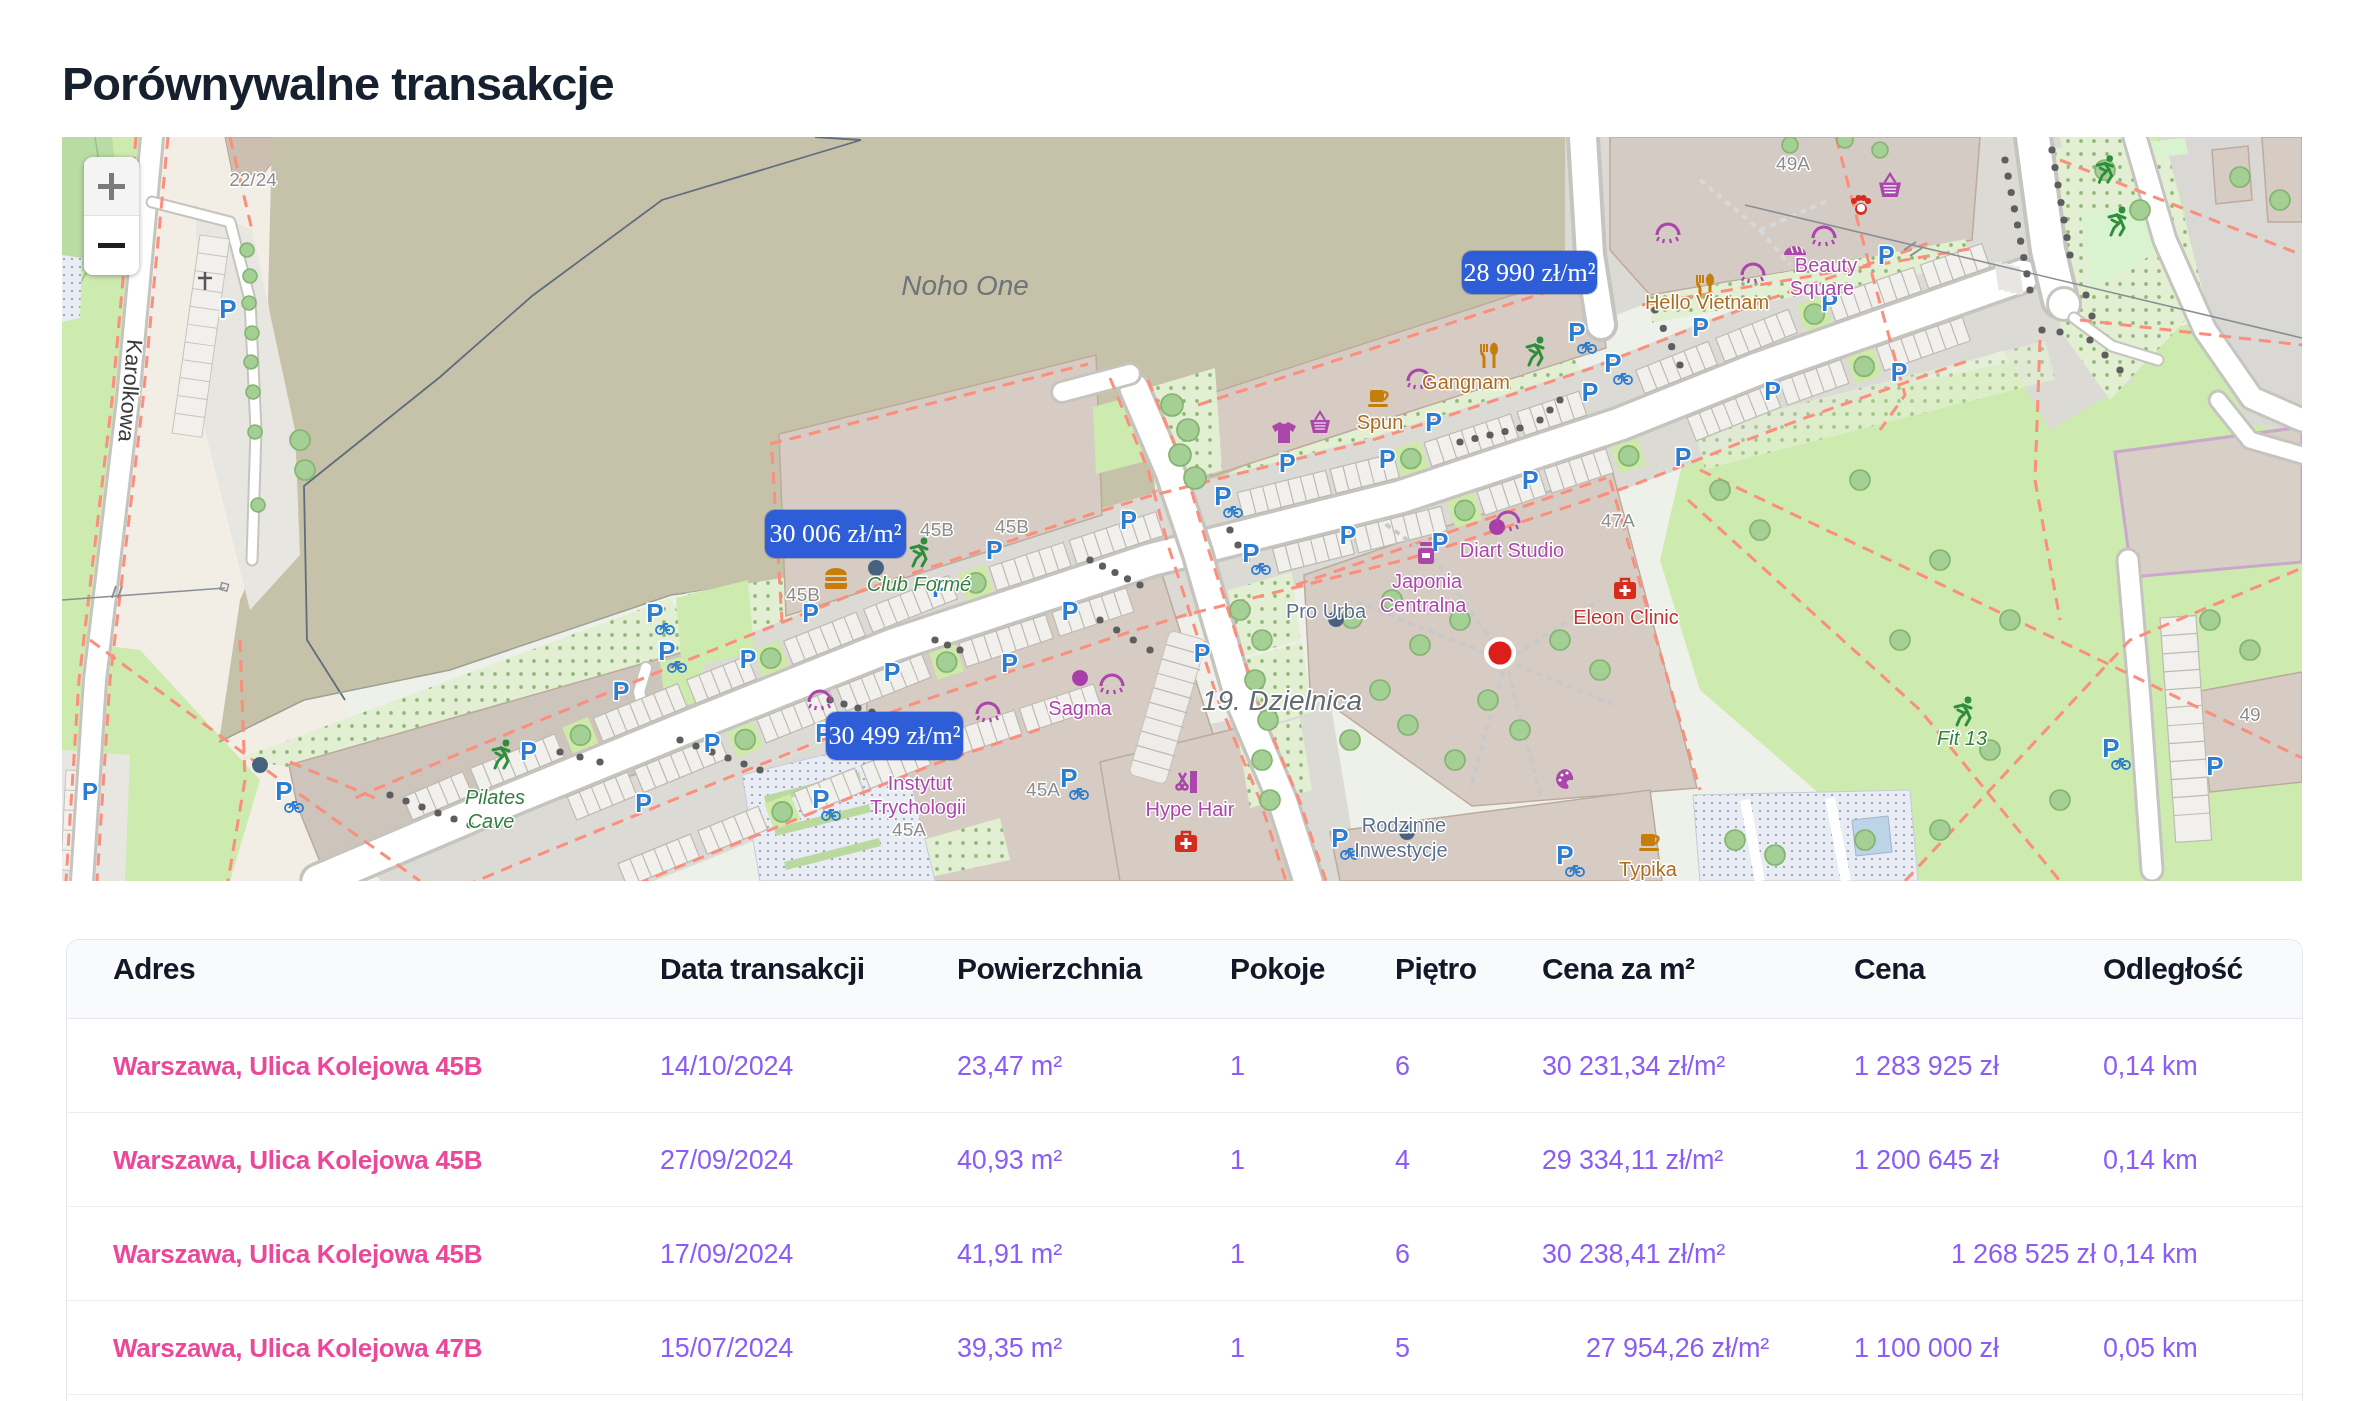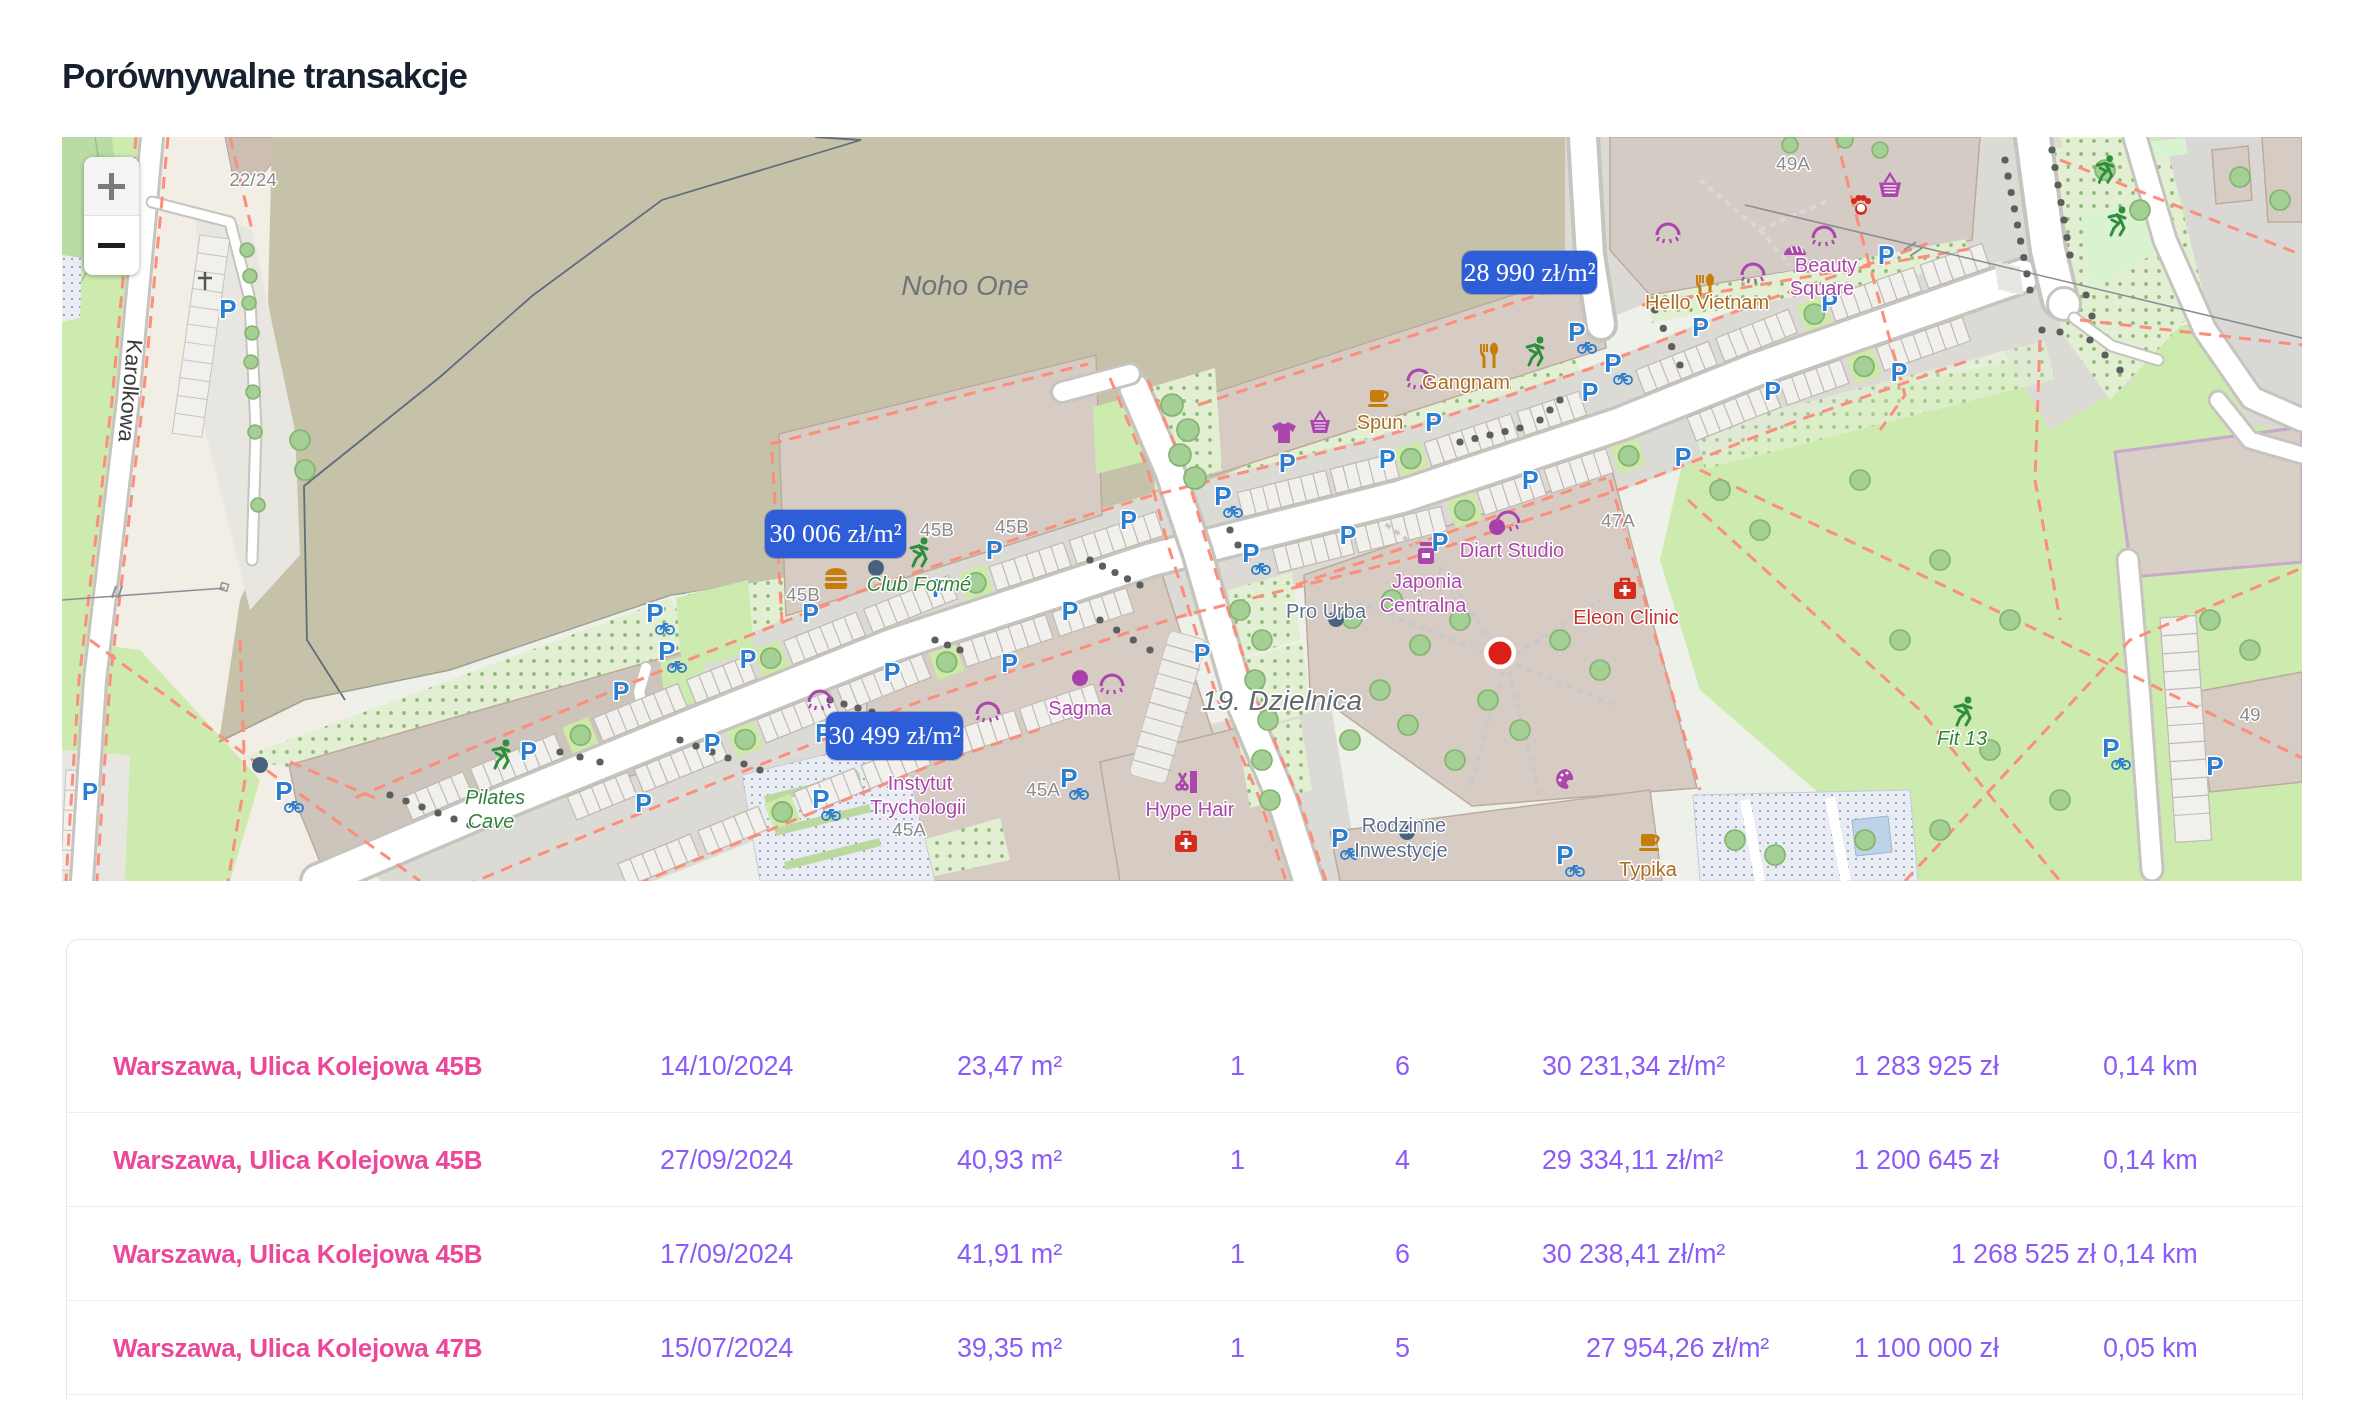--- a/index.html
+++ b/index.html
@@ -1,16 +1,16 @@
 <!DOCTYPE html>
 <html><head><meta charset="utf-8">
 <style>
 * { margin:0; padding:0; box-sizing:border-box; }
 html,body { width:2369px; height:1401px; background:#ffffff; font-family:"Liberation Sans", sans-serif; overflow:hidden; }
-.title { position:absolute; left:62px; top:56px; font-size:35px; font-weight:700; color:#16202e; letter-spacing:-1.0px; }
+.title { position:absolute; left:62px; top:56px; font-size:47px; font-weight:700; color:#16202e; letter-spacing:-1.0px; }
 .map { position:absolute; left:62px; top:137px; width:2240px; height:744px; overflow:hidden; }
 .zoomctl { position:absolute; left:84px; top:157px; width:55px; height:118px; background:#fff; border-radius:9px;
   box-shadow:0 1px 5px rgba(0,0,0,0.35); overflow:hidden; }
 .zoomctl .zplus { position:absolute; top:0; left:0; right:0; height:59px; background:#f4f4f4; border-bottom:1px solid #e2e2e2; }
 .zplus:before, .zplus:after { content:""; position:absolute; background:#7a7a7a; }
 .zplus:before { left:14px; top:27px; width:27px; height:5px; }
 .zplus:after { left:25px; top:16px; width:5px; height:27px; }
 .zminus { position:absolute; bottom:0; left:0; right:0; height:58px; background:#fff; }
 .zminus:before { content:""; position:absolute; background:#1c2025; left:14px; top:26px; width:27px; height:5px; }
 .pill { position:absolute; background:#2d5dd7; color:#fff; border-radius:10px; font-family:"Liberation Serif", serif;
@@ -951,20 +951,30 @@
       <circle cx="1438" cy="516" r="11.5" fill="#dc1f1a"></circle>
     </svg></div>
 <div class="zoomctl">
     <div class="zplus"></div>
     <div class="zminus"></div>
   </div>
 <div class="pill" style="left:765px; top:510px; width:141px; height:48px; line-height:48px;">30 006 zł/m²</div>
 <div class="pill" style="left:826px; top:712px; width:137px; height:48px; line-height:48px;">30 499 zł/m²</div>
 <div class="pill" style="left:1462px; top:251px; width:135px; height:43px; line-height:43px;">28 990 zł/m²</div>
 <div class="tablebox">
+  <div class="thead">
+      <div class="cell head" style="left:46px">Adres</div>
+      <div class="cell head" style="left:593px">Data transakcji</div>
+      <div class="cell head" style="left:890px">Powierzchnia</div>
+      <div class="cell head" style="left:1163px">Pokoje</div>
+      <div class="cell head" style="left:1328px">Piętro</div>
+      <div class="cell head" style="left:1475px">Cena za m²</div>
+      <div class="cell head" style="left:1787px">Cena</div>
+      <div class="cell head" style="left:2036px">Odległość</div>
+    </div>
   <div class="trow" style="top:79px">
       <div class="cell addr" style="left:46px">Warszawa, Ulica Kolejowa 45B</div>
       <div class="cell gray" style="left:593px">14/10/2024</div>
       <div class="cell gray" style="left:890px">23,47 m²</div>
       <div class="cell gray" style="left:1163px">1</div>
       <div class="cell gray" style="left:1328px">6</div>
       <div class="cell gray" style="left:1475px">30 231,34 zł/m²</div>
       <div class="cell gray" style="left:1787px">1 283 925 zł</div>
       <div class="cell gray" style="left:2036px">0,14 km</div>
     </div>

